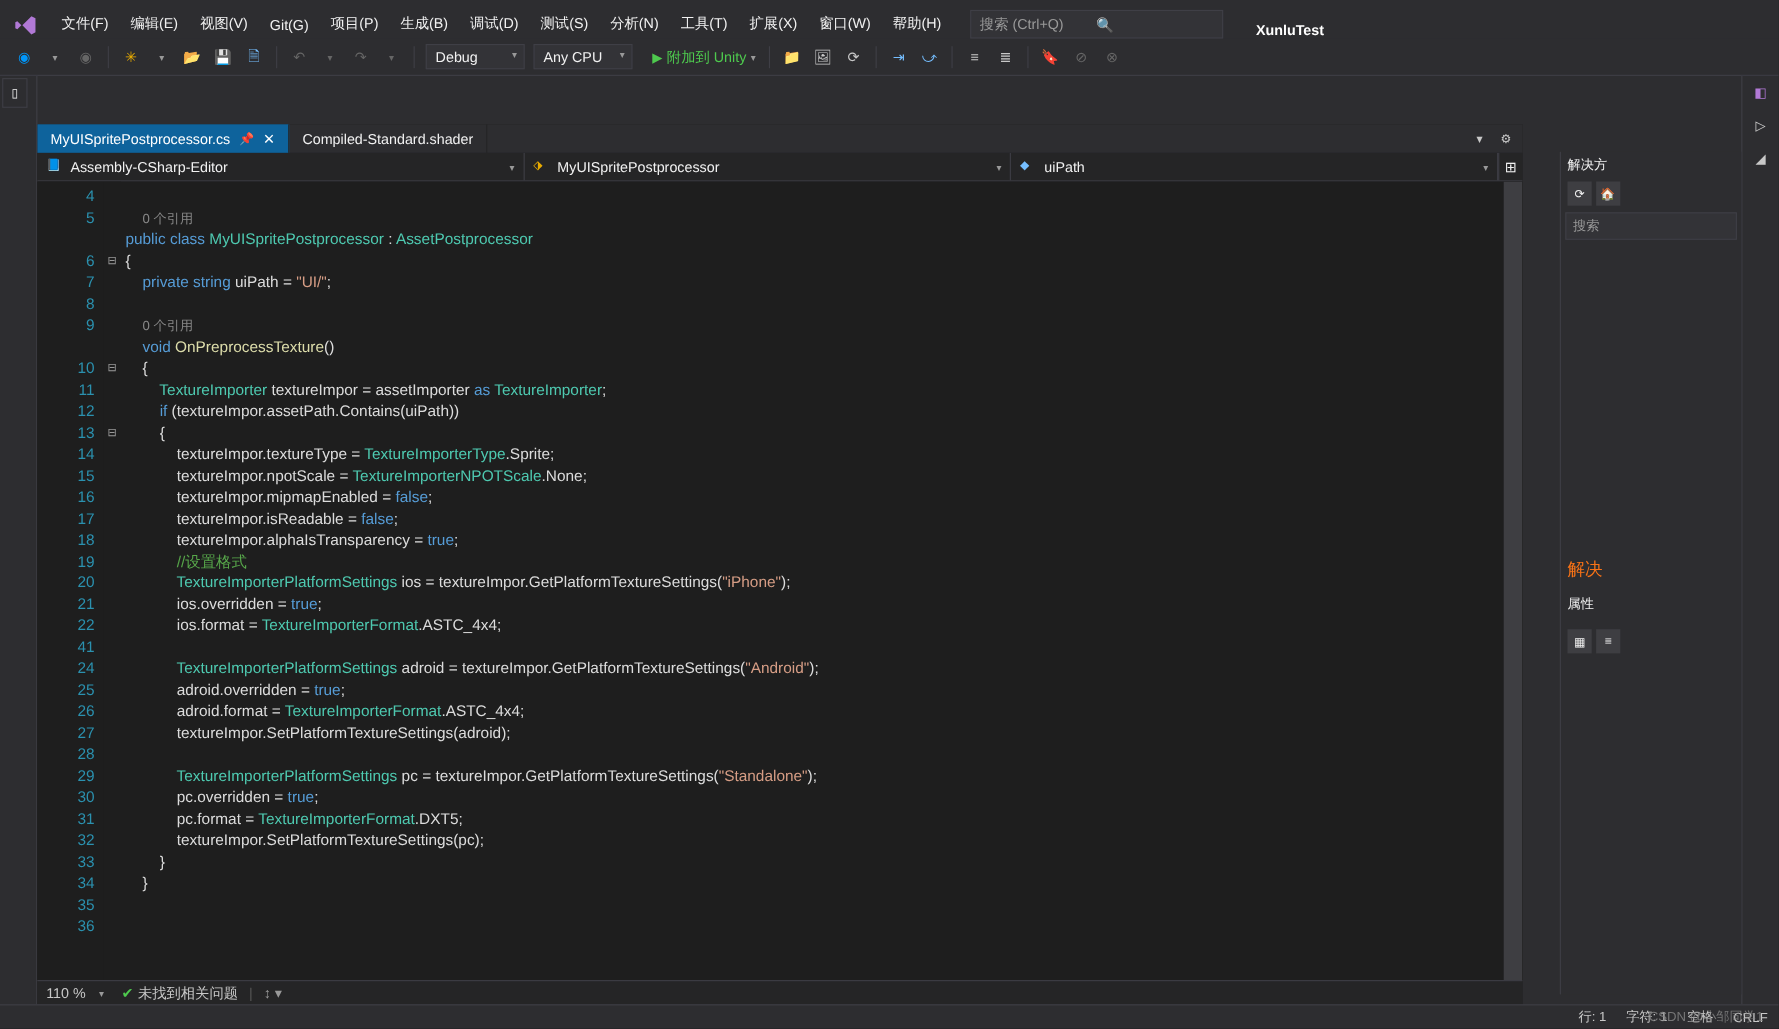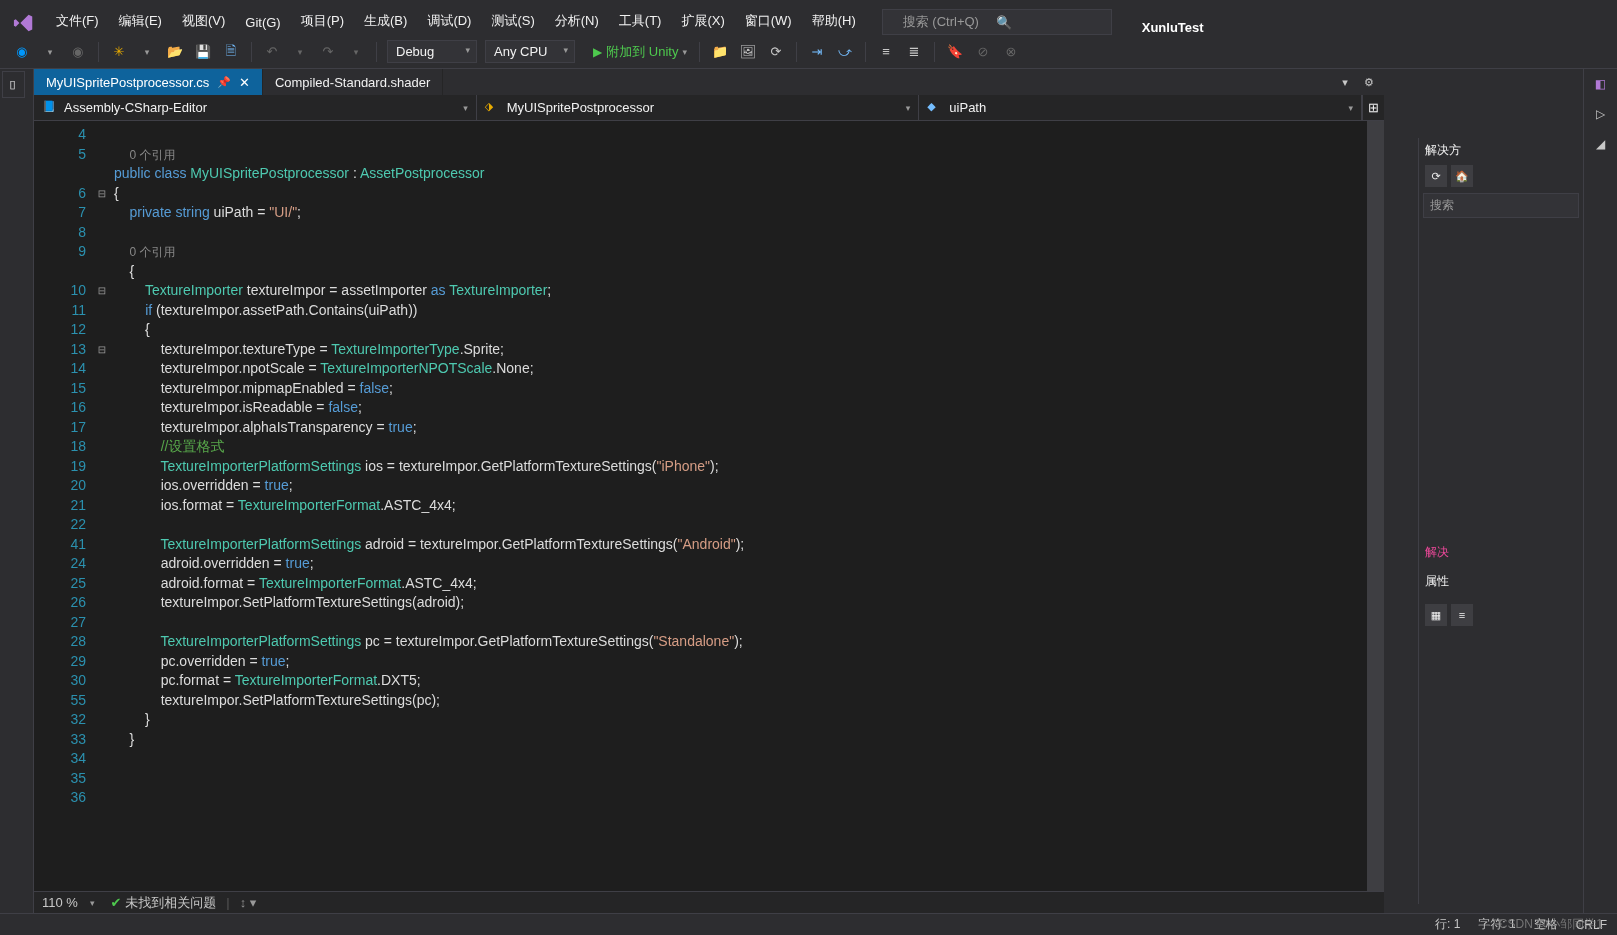--- a/index.html
+++ b/index.html
@@ -1,21 +1,21 @@
 <!DOCTYPE html>
 <html><head>
 <meta charset="utf-8">
 <style>
 *{margin:0;padding:0;box-sizing:border-box;font-family:'Segoe UI','Microsoft YaHei',sans-serif;}
 body{background:#2d2d30;color:#f1f1f1;font-size:13px;overflow:hidden;width:1617px;height:935px;position:relative;}
 .menubar{height:35px;background:#2d2d30;display:flex;align-items:flex-end;padding:0 8px;}
 .vs-logo{width:24px;height:24px;margin:0 10px 0 4px;display:flex;align-items:center;justify-content:center;}
 .vs-logo svg{width:22px;height:22px;}
 .menu-item{padding:5px 10px;cursor:pointer;color:#f1f1f1;}
-.search-box{margin-left:16px;background:#333337;border:1px solid #3f3f46;padding:3px 20px;width:230px;color:#999;display:flex;align-items:center;}
+.search-box{margin-left:16px;background:#333337;border:1px solid #3f3f46;padding:3px 8px;width:230px;color:#999;display:flex;align-items:center;}
 .search-box span{flex:1;}
 .search-icon{font-size:13px;color:#999;}
 .project-name{margin-left:30px;font-weight:600;color:#fff;}
 .toolbar{height:34px;background:#2d2d30;display:flex;align-items:center;padding:0 8px;border-bottom:1px solid #3f3f46;}
 .tb-btn{width:24px;height:24px;margin:0 2px;display:flex;align-items:center;justify-content:center;cursor:pointer;color:#c8c8c8;}
 .tb-sep{width:1px;height:20px;background:#3f3f46;margin:0 6px;}
 .tb-combo{background:#333337;border:1px solid #3f3f46;padding:3px 20px 3px 8px;margin:0 4px;color:#f1f1f1;position:relative;min-width:90px;}
 .tb-combo::after{content:'▾';position:absolute;right:6px;top:4px;font-size:9px;color:#999;}
 .tb-play{color:#4ec94e;margin-left:8px;display:flex;align-items:center;cursor:pointer;padding:3px 6px;}
 .tb-play::before{content:'▶';margin-right:4px;font-size:12px;}
@@ -56,25 +56,25 @@
 .statusbar .sb-item{margin-left:18px;}
 .statusbar .sb-right{margin-left:auto;display:flex;align-items:center;}
 .zoom-box{background:#252526;border-top:1px solid #3f3f46;height:22px;display:flex;align-items:center;padding:0 8px;color:#c8c8c8;width:100%;}
 .zoom-box .zv{margin-right:12px;}
 .zoom-box .issue-icon{color:#4ec94e;margin-right:4px;}
 .zoom-box .sep2{margin:0 10px;color:#555;}
 .watermark{position:absolute;right:14px;bottom:2px;color:#888;font-size:12px;opacity:0.8;}
 .right-labels{position:absolute;right:34px;top:69px;bottom:9px;width:165px;background:#2d2d30;border-left:1px solid #3f3f46;}
 .rl-title{font-size:12px;padding:4px 6px;color:#f1f1f1;}
 .rl-search{margin:4px;background:#333337;border:1px solid #3f3f46;padding:3px 6px;color:#999;font-size:12px;}
-.rl-link{color:#ec4899;padding:6px;font-size:12px;cursor:pointer;margin-top:36px;}
+.rl-link{color:#f97316;padding:6px;font-size:16px;cursor:pointer;}
 .rl-heading{color:#f1f1f1;padding:6px;font-size:12px;}
 .rl-icon-row{display:flex;gap:4px;padding:2px 6px;}
 .rl-icon{width:22px;height:22px;background:#3e3e42;display:flex;align-items:center;justify-content:center;font-size:11px;}
-.editor-region{margin-right:199px;}
+.editor-region{margin-right:199px;margin-top:44px;}
 </style>
 </head>
 <body>
 
 <div class="menubar">
   <div class="vs-logo">
     <svg viewBox="0 0 24 24">
         <path fill="#b179d6" d="M17 3l-9 9 9 9 4-2V5l-4-2zM3 8l-2 1v6l2 1 4-4-4-4z"></path>
       </svg>
   </div>
@@ -197,21 +197,21 @@
           <div class="ln">21</div>
           <div class="ln">22</div>
           <div class="ln">41</div>
           <div class="ln">24</div>
           <div class="ln">25</div>
           <div class="ln">26</div>
           <div class="ln">27</div>
           <div class="ln">28</div>
           <div class="ln">29</div>
           <div class="ln">30</div>
-          <div class="ln">55</div>
+          <div class="ln">31</div>
           <div class="ln">32</div>
           <div class="ln">33</div>
           <div class="ln">34</div>
           <div class="ln">35</div>
           <div class="ln">36</div>
         </div>
       <div class="fold-gutter" id="foldg">
           <div class="fg"></div>
           <div class="fg"></div>
           <div class="fg"></div>
@@ -249,20 +249,21 @@
           <div class="fg"></div>
         </div>
       <div class="code" id="codebody">
           <div class="code-line"></div>
           <div class="code-line">    <span class="ref">0 个引用</span></div>
           <div class="code-line"><span class="k">public</span> <span class="k">class</span> <span class="t">MyUISpritePostprocessor</span> : <span class="t">AssetPostprocessor</span></div>
           <div class="code-line">{</div>
           <div class="code-line">    <span class="k">private</span> <span class="k">string</span> uiPath = <span class="s">"UI/"</span>;</div>
           <div class="code-line"></div>
           <div class="code-line">    <span class="ref">0 个引用</span></div>
+          <div class="code-line">    <span class="k">void</span> <span class="m">OnPreprocessTexture</span>()</div>
           <div class="code-line">    {</div>
           <div class="code-line">        <span class="t">TextureImporter</span> textureImpor = assetImporter <span class="k">as</span> <span class="t">TextureImporter</span>;</div>
           <div class="code-line">        <span class="k">if</span> (textureImpor.assetPath.Contains(uiPath))</div>
           <div class="code-line">        {</div>
           <div class="code-line">            textureImpor.textureType = <span class="t">TextureImporterType</span>.Sprite;</div>
           <div class="code-line">            textureImpor.npotScale = <span class="t">TextureImporterNPOTScale</span>.None;</div>
           <div class="code-line">            textureImpor.mipmapEnabled = <span class="k">false</span>;</div>
           <div class="code-line">            textureImpor.isReadable = <span class="k">false</span>;</div>
           <div class="code-line">            textureImpor.alphaIsTransparency = <span class="k">true</span>;</div>
           <div class="code-line">            <span class="c">//设置格式</span></div>

